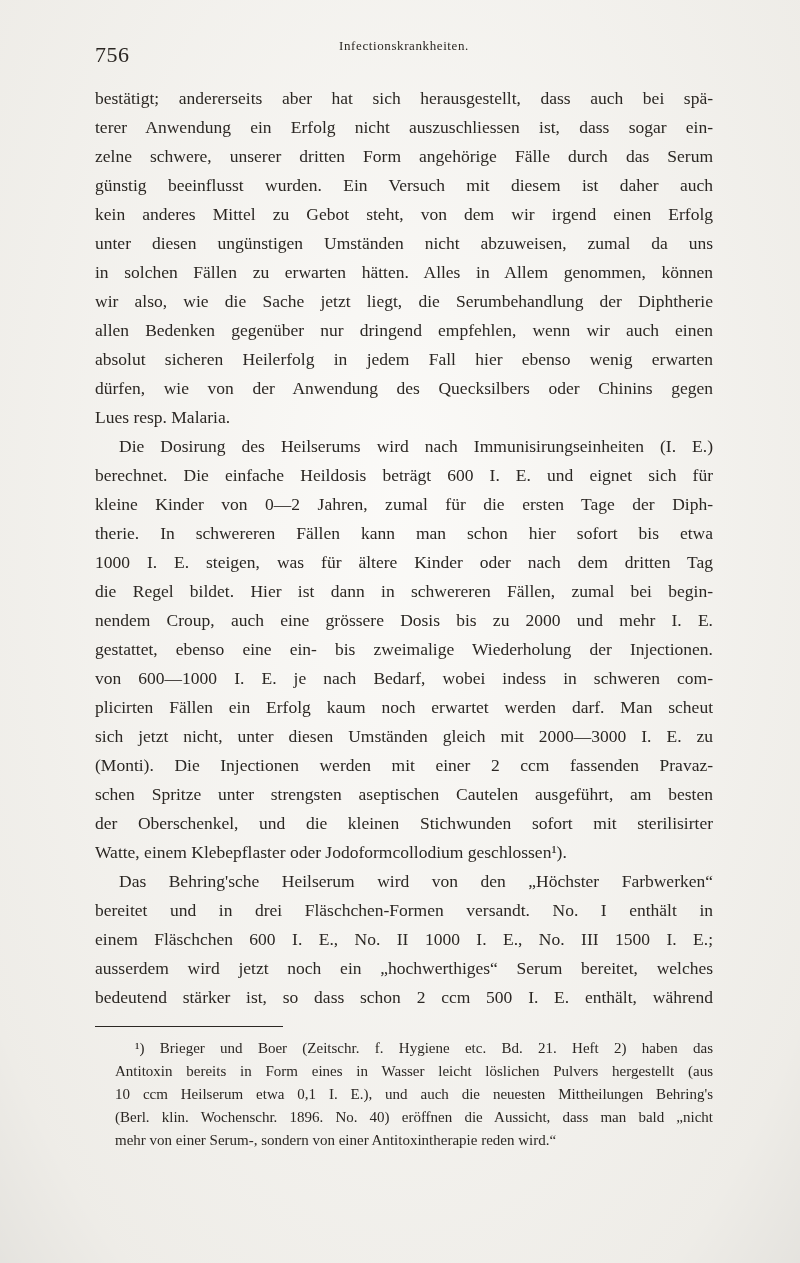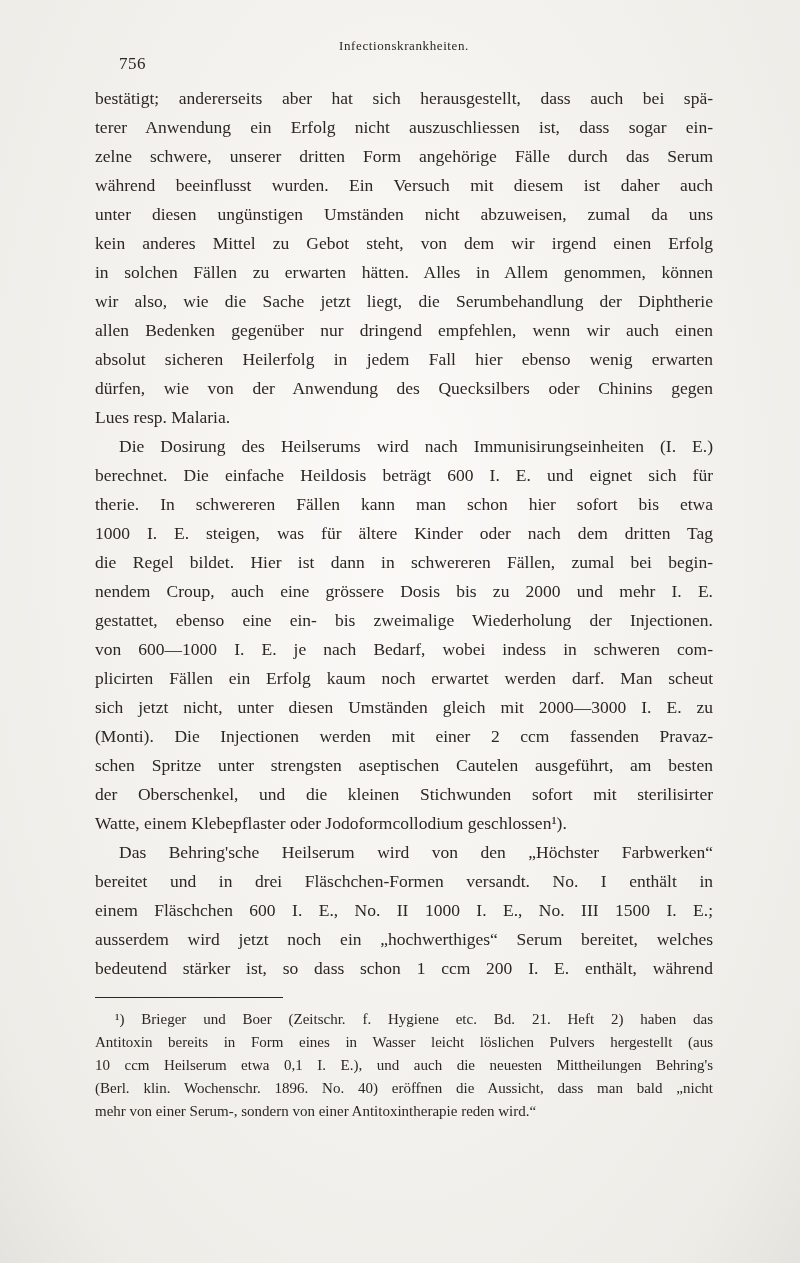--- a/index.html
+++ b/index.html
@@ -25,24 +25,23 @@
     padding: 38px 87px 0 95px;
   }
   .running-head {
     position: relative;
     height: 30px;
     margin-bottom: 16px;
   }
   .page-number {
     position: absolute;
     left: 0;
-    top: 16px;
-    font-size: 17px;
+    top: 4px;
+    font-size: 22px;
     letter-spacing: 0.5px;
-    margin-left: 24px;
   }
   .head-title {
     position: absolute;
     left: 0;
     right: 0;
     top: 0;
     text-align: center;
     font-size: 13px;
     letter-spacing: 0.6px;
   }
@@ -67,20 +66,21 @@
     text-align-last: left;
   }
   .footnote-rule {
     border: none;
     border-top: 1.3px solid var(--ink);
     width: 188px;
     margin: 14px 0 10px 0;
   }
   .footnote-text {
     font-size: 15px;
+    margin-left: 20px;
   }
   .footnote-text .line {
     line-height: 23px;
     height: 23px;
   }
   .footnote-text .line.indent {
     text-indent: 20px;
   }
 </style>
 </head>
@@ -91,52 +91,53 @@
   <div class="running-head">
     <span class="page-number">756</span>
     <span class="head-title">Infectionskrankheiten.</span>
   </div>
 
   <div class="body-text">
       <div class="paragraph">
         <div class="line">bestätigt; andererseits aber hat sich herausgestellt, dass auch bei spä-</div>
         <div class="line">terer Anwendung ein Erfolg nicht auszuschliessen ist, dass sogar ein-</div>
         <div class="line">zelne schwere, unserer dritten Form angehörige Fälle durch das Serum</div>
-        <div class="line">während beeinflusst wurden. Ein Versuch mit diesem ist daher auch</div>
+        <div class="line">günstig beeinflusst wurden. Ein Versuch mit diesem ist daher auch</div>
+        <div class="line">kein anderes Mittel zu Gebot steht, von dem wir irgend einen Erfolg</div>
         <div class="line">unter diesen ungünstigen Umständen nicht abzuweisen, zumal da uns</div>
-        <div class="line">kein anderes Mittel zu Gebot steht, von dem wir irgend einen Erfolg</div>
         <div class="line">in solchen Fällen zu erwarten hätten. Alles in Allem genommen, können</div>
         <div class="line">wir also, wie die Sache jetzt liegt, die Serumbehandlung der Diphtherie</div>
         <div class="line">allen Bedenken gegenüber nur dringend empfehlen, wenn wir auch einen</div>
         <div class="line">absolut sicheren Heilerfolg in jedem Fall hier ebenso wenig erwarten</div>
         <div class="line">dürfen, wie von der Anwendung des Quecksilbers oder Chinins gegen</div>
         <div class="line para-end">Lues resp. Malaria.</div>
       </div>
       <div class="paragraph">
         <div class="line indent">Die Dosirung des Heilserums wird nach Immunisirungseinheiten (I. E.)</div>
         <div class="line">berechnet. Die einfache Heildosis beträgt 600 I. E. und eignet sich für</div>
+        <div class="line">kleine Kinder von 0—2 Jahren, zumal für die ersten Tage der Diph-</div>
         <div class="line">therie. In schwereren Fällen kann man schon hier sofort bis etwa</div>
         <div class="line">1000 I. E. steigen, was für ältere Kinder oder nach dem dritten Tag</div>
         <div class="line">die Regel bildet. Hier ist dann in schwereren Fällen, zumal bei begin-</div>
         <div class="line">nendem Croup, auch eine grössere Dosis bis zu 2000 und mehr I. E.</div>
         <div class="line">gestattet, ebenso eine ein- bis zweimalige Wiederholung der Injectionen.</div>
         <div class="line">von 600—1000 I. E. je nach Bedarf, wobei indess in schweren com-</div>
         <div class="line">plicirten Fällen ein Erfolg kaum noch erwartet werden darf. Man scheut</div>
         <div class="line">sich jetzt nicht, unter diesen Umständen gleich mit 2000—3000 I. E. zu</div>
         <div class="line">(Monti). Die Injectionen werden mit einer 2 ccm fassenden Pravaz-</div>
         <div class="line">schen Spritze unter strengsten aseptischen Cautelen ausgeführt, am besten</div>
         <div class="line">der Oberschenkel, und die kleinen Stichwunden sofort mit sterilisirter</div>
         <div class="line para-end">Watte, einem Klebepflaster oder Jodoformcollodium geschlossen¹).</div>
       </div>
       <div class="paragraph">
         <div class="line indent">Das Behring'sche Heilserum wird von den „Höchster Farbwerken“</div>
         <div class="line">bereitet und in drei Fläschchen-Formen versandt. No. I enthält in</div>
         <div class="line">einem Fläschchen 600 I. E., No. II 1000 I. E., No. III 1500 I. E.;</div>
         <div class="line">ausserdem wird jetzt noch ein „hochwerthiges“ Serum bereitet, welches</div>
-        <div class="line">bedeutend stärker ist, so dass schon 1 ccm 200 I. E. enthält, während</div>
+        <div class="line">bedeutend stärker ist, so dass schon 2 ccm 500 I. E. enthält, während</div>
       </div>
     </div>
 
   <hr class="footnote-rule">
 
   <div class="footnote-text">
       <div class="paragraph">
         <div class="line indent">¹) Brieger und Boer (Zeitschr. f. Hygiene etc. Bd. 21. Heft 2) haben das</div>
         <div class="line">Antitoxin bereits in Form eines in Wasser leicht löslichen Pulvers hergestellt (aus</div>
         <div class="line">10 ccm Heilserum etwa 0,1 I. E.), und auch die neuesten Mittheilungen Behring's</div>

